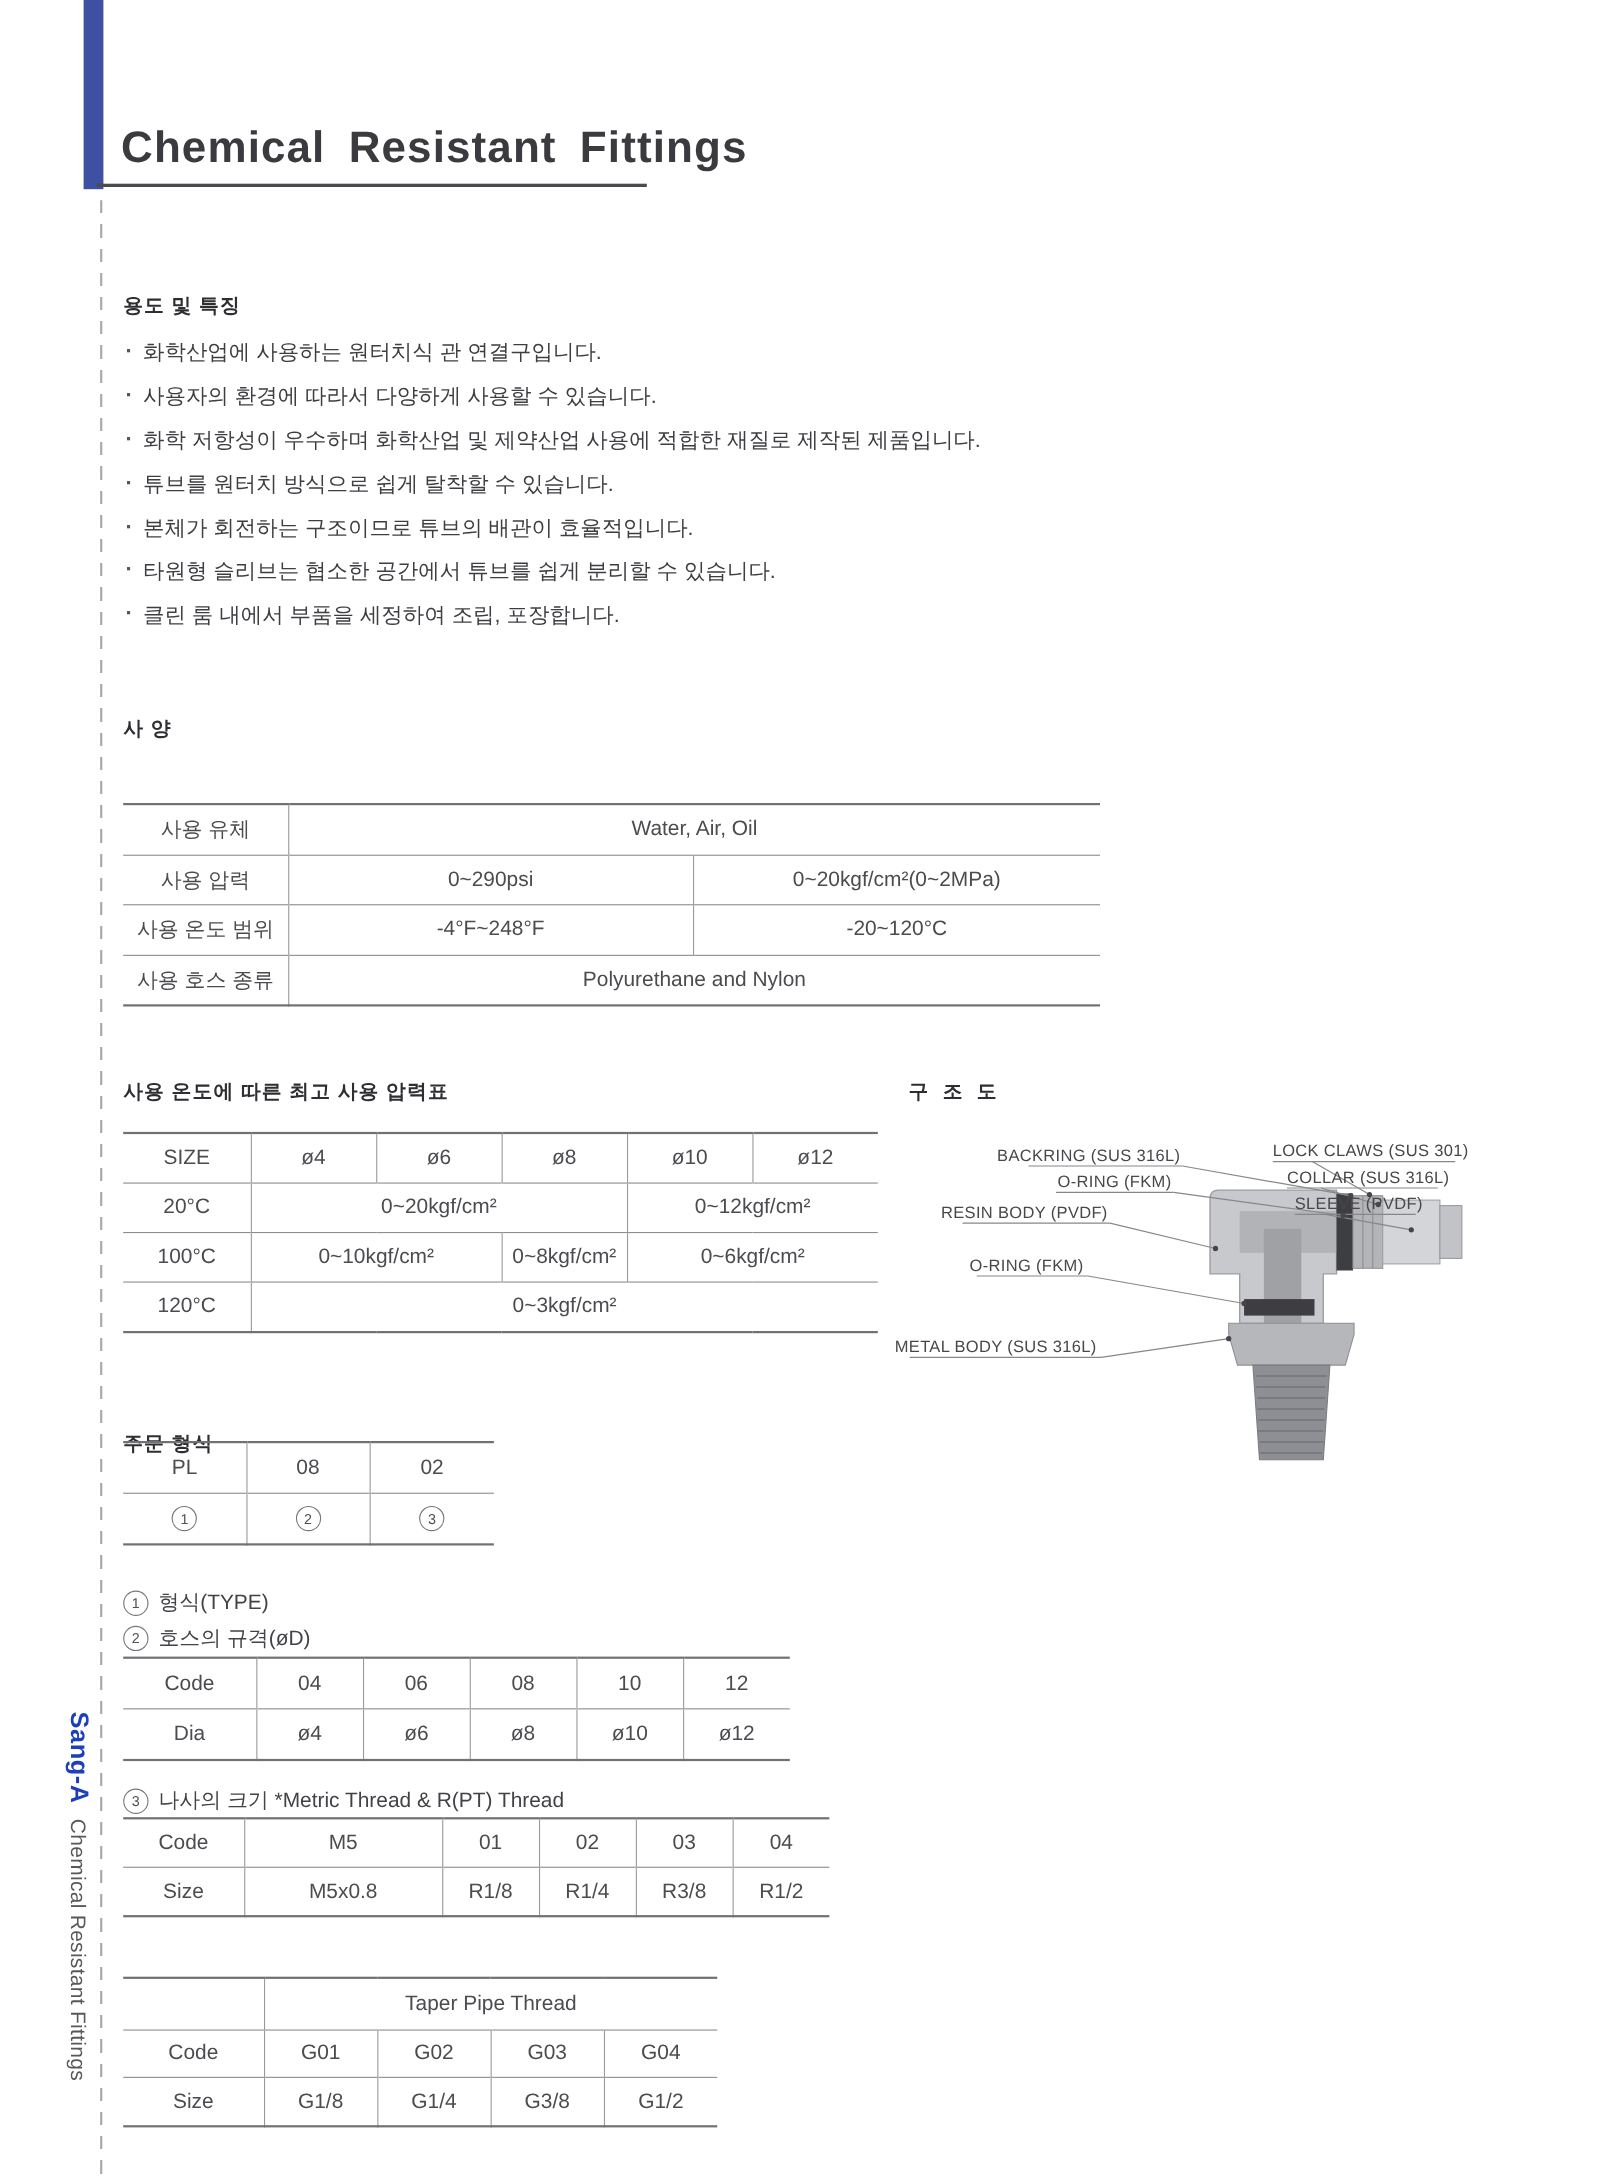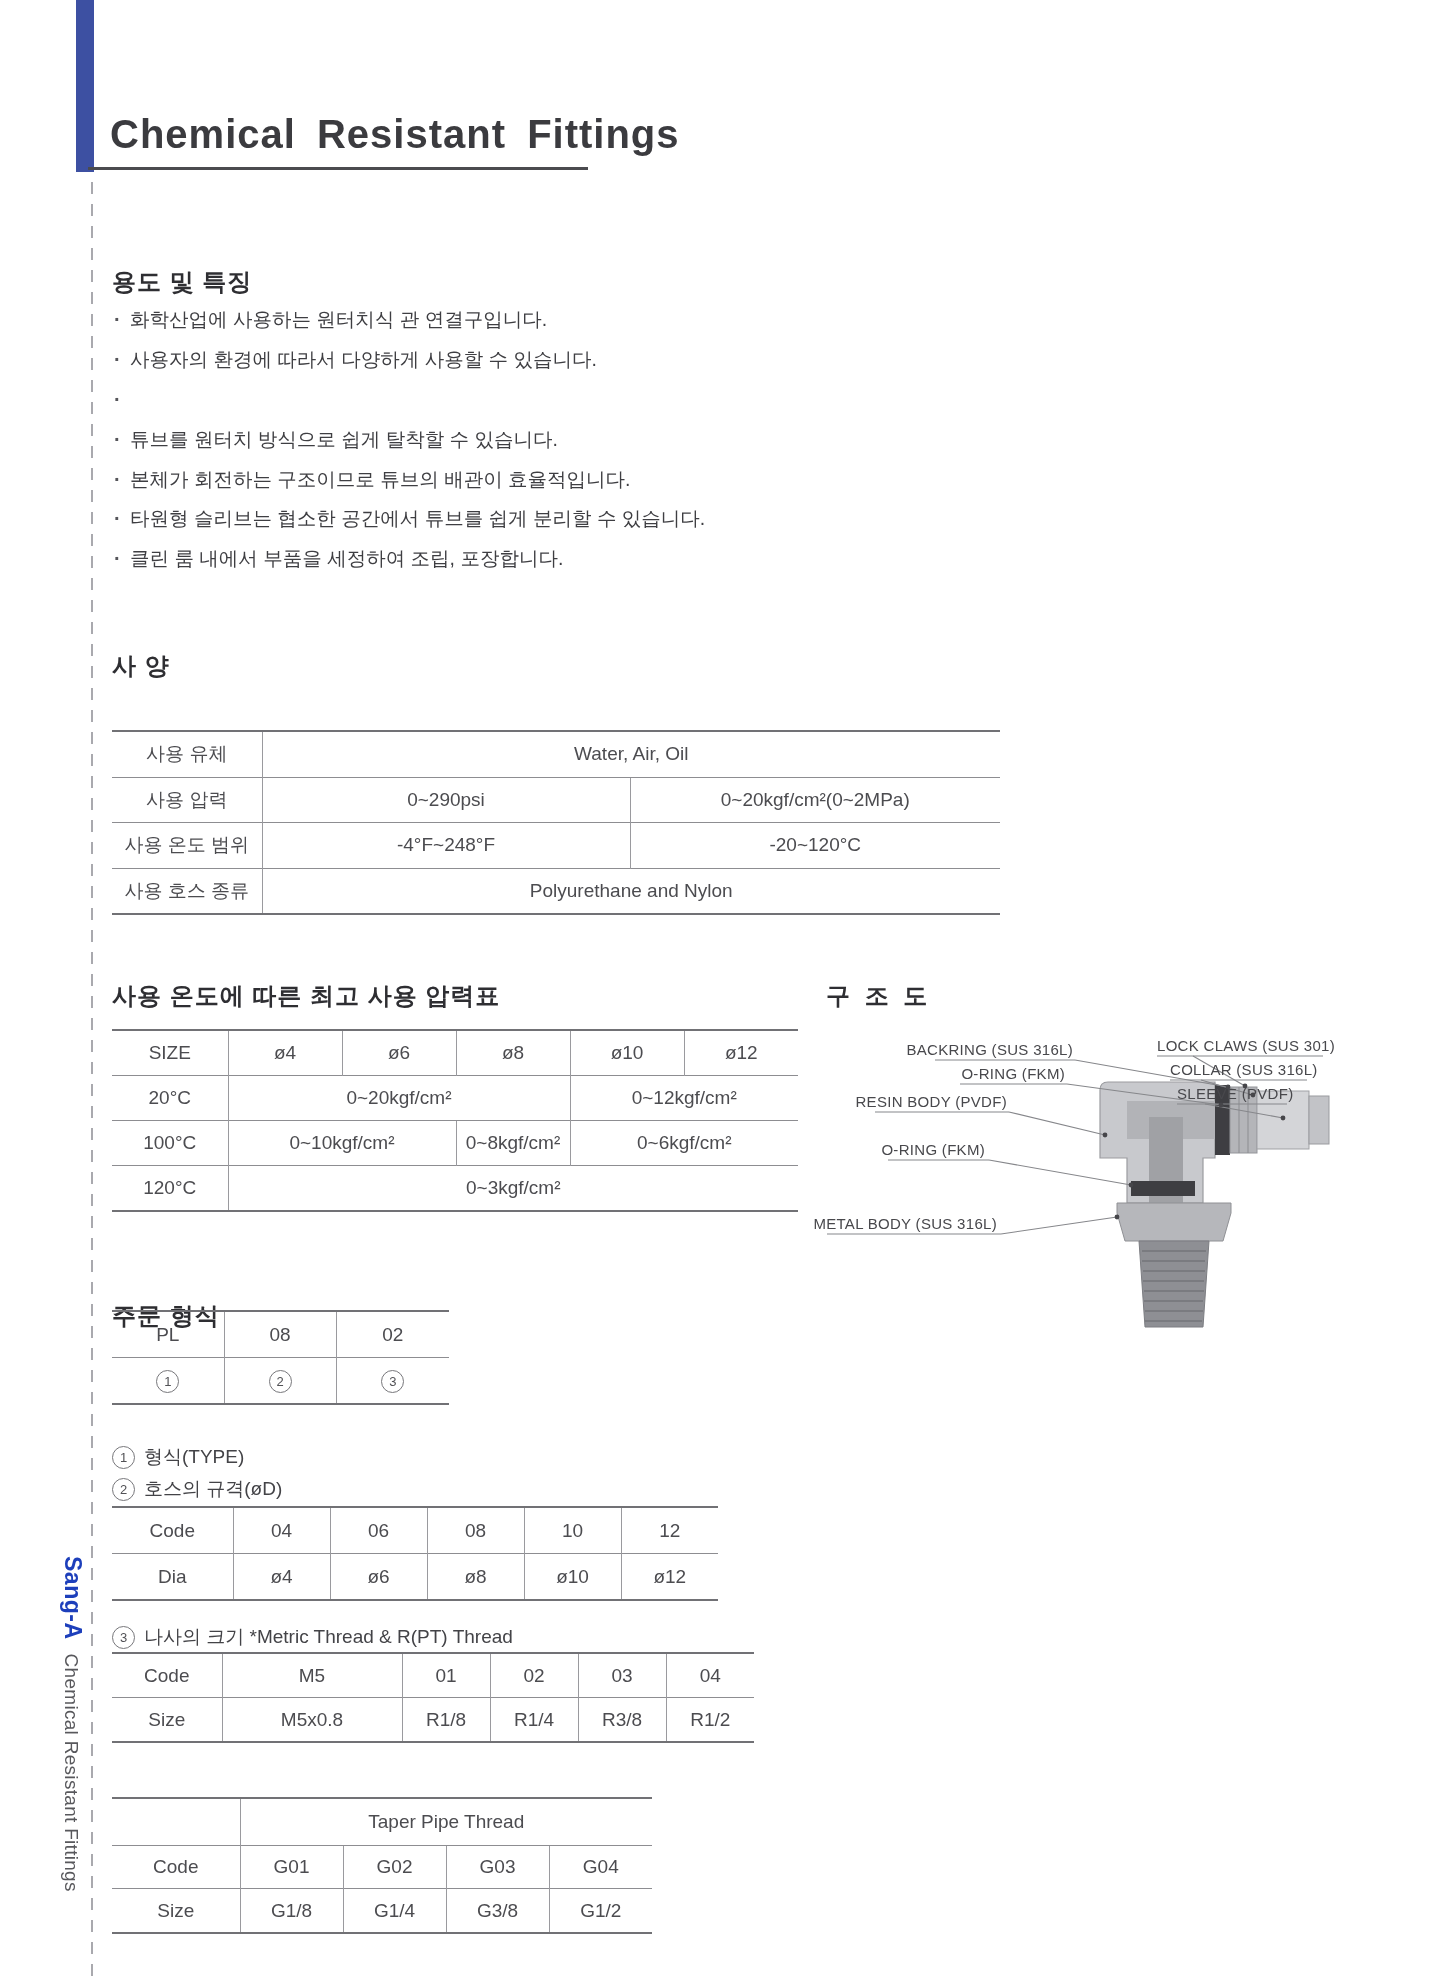--- a/index.html
+++ b/index.html
@@ -1,19 +1,19 @@
 <!DOCTYPE html>
 <html><head>
 <meta charset="utf-8">
 <style>
   html,body{margin:0;padding:0;background:#e9e9e9;}
   .page{position:relative;width:1455px;height:1980px;background:#ffffff;overflow:hidden;
         font-family:"Liberation Sans","DejaVu Sans",sans-serif;color:#3e3e42;}
   .abs{position:absolute;}
-  .heading{position:absolute;font-size:24px;font-weight:bold;color:#2e2e32;letter-spacing:1px;}
+  .heading{position:absolute;font-size:18px;font-weight:bold;color:#2e2e32;letter-spacing:1px;}
   .title{position:absolute;left:110px;top:112px;font-size:40px;font-weight:bold;color:#3b3b3f;
          letter-spacing:1px;word-spacing:9px;}
   .title-rule{position:absolute;left:88px;top:167px;width:500px;height:3px;background:#4b4b4f;}
   .accent-bar{position:absolute;left:76px;top:0;width:18px;height:172px;background:#3d50a2;}
   .dash-line{position:absolute;left:91px;top:182px;width:2px;height:1798px;
              background:repeating-linear-gradient(to bottom,#a9a9ae 0 12px,transparent 12px 22px);}
   .feat-list{position:absolute;left:114px;top:300px;width:1250px;}
   .feat{display:flex;align-items:center;height:39.8px;font-size:19.5px;color:#3e3e42;}
   .feat .dot{width:16px;font-weight:bold;color:#55555a;font-size:20px;}
   .ctbl{border-collapse:collapse;table-layout:fixed;position:absolute;color:#4c4c50;
@@ -47,20 +47,21 @@
     <div class="feat">
         <span class="dot">·</span>
         <span>화학산업에 사용하는 원터치식 관 연결구입니다.</span>
       </div>
     <div class="feat">
         <span class="dot">·</span>
         <span>사용자의 환경에 따라서 다양하게 사용할 수 있습니다.</span>
       </div>
     <div class="feat">
         <span class="dot">·</span>
+        <span>화학 저항성이 우수하며 화학산업 및 제약산업 사용에 적합한 재질로 제작된 제품입니다.</span>
       </div>
     <div class="feat">
         <span class="dot">·</span>
         <span>튜브를 원터치 방식으로 쉽게 탈착할 수 있습니다.</span>
       </div>
     <div class="feat">
         <span class="dot">·</span>
         <span>본체가 회전하는 구조이므로 튜브의 배관이 효율적입니다.</span>
       </div>
     <div class="feat">

